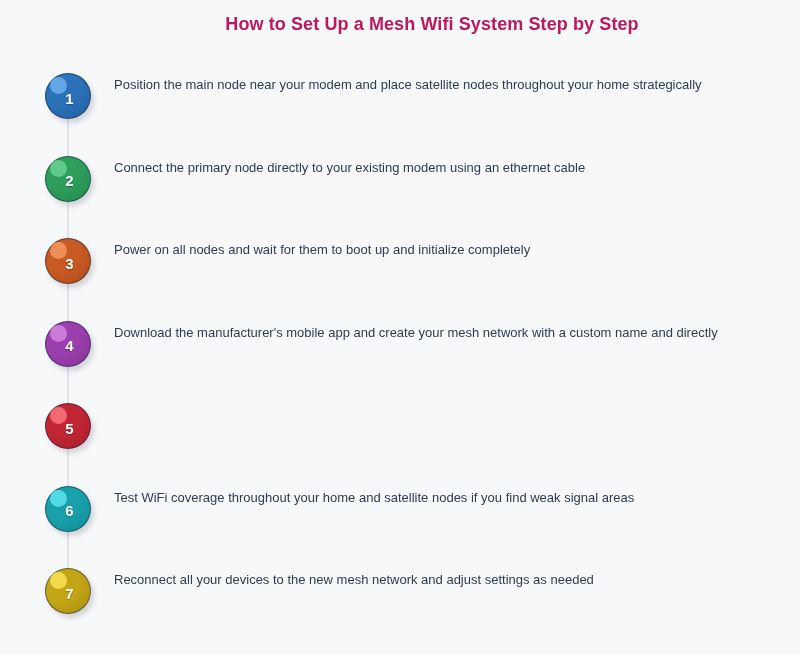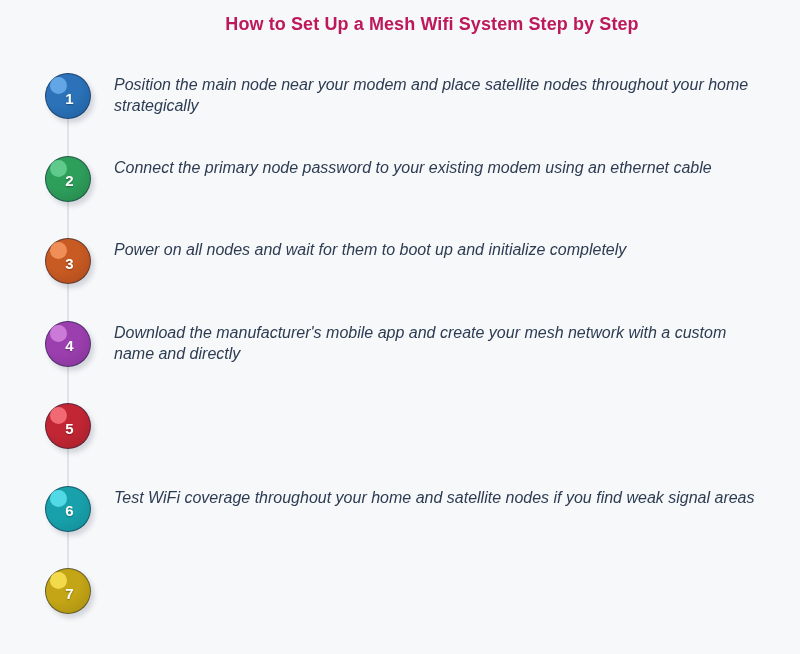--- a/index.html
+++ b/index.html
@@ -102,24 +102,23 @@
     padding-left: 3px;
     box-sizing: border-box;
   }
 
   
   .step-text {
     position: absolute;
     left: 114px;
     top: 12px;
     width: 650px;
-    font-size: 16px;
+    font-size: 13px;
     line-height: 21px;
     color: #2d3c52;
-    font-style: italic;
   }
 </style>
 </head>
 <body>
 
 <div class="infographic">
 
   <div class="title">How to Set Up a Mesh Wifi System Step by Step</div>
 
   <div class="steps">
@@ -132,21 +131,21 @@
         </div>
         <div class="step-text">Position the main node near your modem and place satellite nodes throughout your home strategically</div>
       </div>
       <div class="step">
         <div class="connector"></div>
         <div class="marker">
           <div class="disc" style="background: radial-gradient(circle at 33% 28%, rgb(46, 158, 91) 0%, rgb(46, 158, 91) 45%, rgb(36, 133, 74) 100%);"></div>
           <div class="highlight" style="background: rgb(98, 204, 142);"></div>
           <div class="num">2</div>
         </div>
-        <div class="step-text">Connect the primary node password to your existing modem using an ethernet cable</div>
+        <div class="step-text">Connect the primary node directly to your existing modem using an ethernet cable</div>
       </div>
       <div class="step">
         <div class="connector"></div>
         <div class="marker">
           <div class="disc" style="background: radial-gradient(circle at 33% 28%, rgb(200, 90, 35) 0%, rgb(200, 90, 35) 45%, rgb(171, 74, 27) 100%);"></div>
           <div class="highlight" style="background: rgb(242, 145, 92);"></div>
           <div class="num">3</div>
         </div>
         <div class="step-text">Power on all nodes and wait for them to boot up and initialize completely</div>
       </div>
@@ -175,16 +174,17 @@
           <div class="num">6</div>
         </div>
         <div class="step-text">Test WiFi coverage throughout your home and satellite nodes if you find weak signal areas</div>
       </div>
       <div class="step">
         <div class="marker">
           <div class="disc" style="background: radial-gradient(circle at 33% 28%, rgb(196, 165, 22) 0%, rgb(196, 165, 22) 45%, rgb(168, 141, 15) 100%);"></div>
           <div class="highlight" style="background: rgb(244, 220, 78);"></div>
           <div class="num">7</div>
         </div>
+        <div class="step-text">Reconnect all your devices to the new mesh network and adjust settings as needed</div>
       </div>
     </div>
 
 </div>
 
 </body></html>

